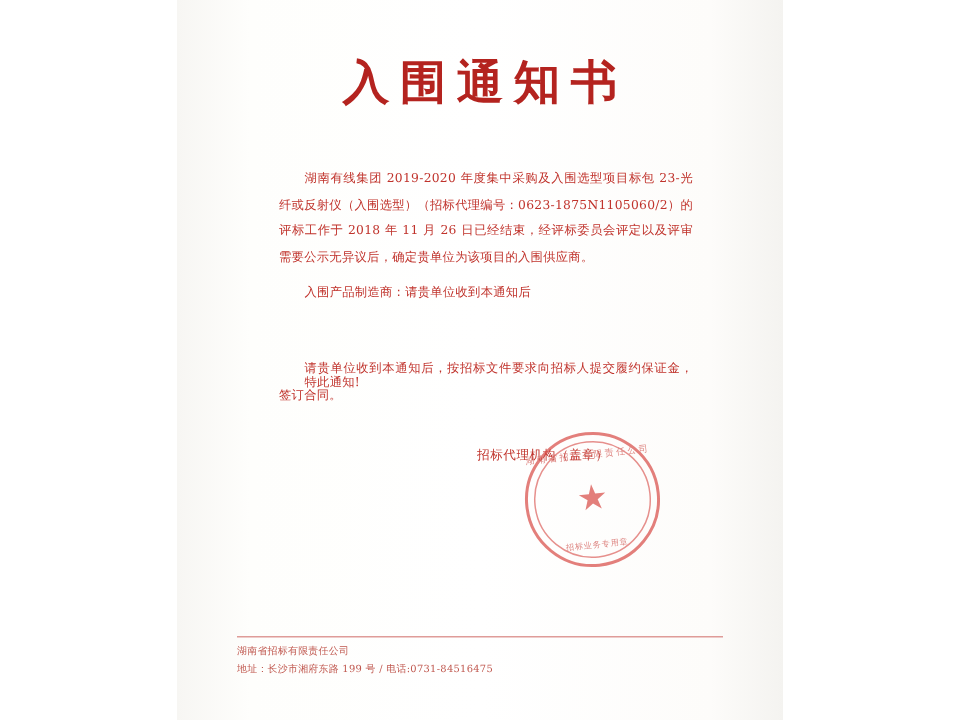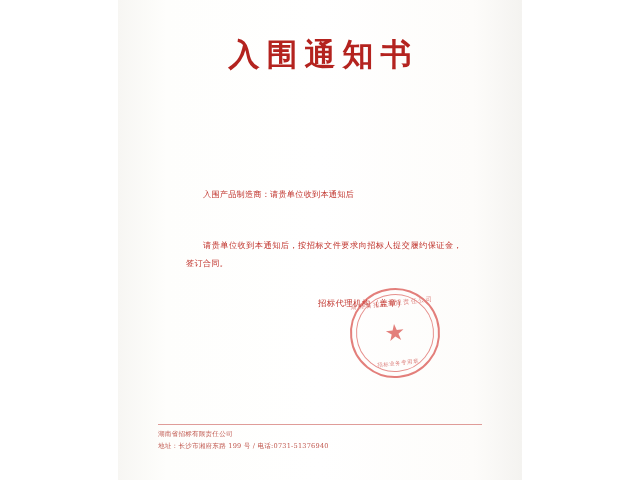--- a/index.html
+++ b/index.html
@@ -178,37 +178,39 @@
 </head>
 <body>
 
 <div id="page">
   <div id="sheet">
     <div class="layer">
 
       <div id="doc-title">入围通知书</div>
 
 
+      <div class="body-block" id="para-main">湖南有线集团 2019-2020 年度集中采购及入围选型项目标包 23-光纤或反射仪（入围选型）（招标代理编号：0623-1875N1105060/2）的评标工作于 2018 年 11 月 26 日已经结束，经评标委员会评定以及评审需要公示无异议后，确定贵单位为该项目的入围供应商。</div>
 
       <div class="body-block" id="para-maker">入围产品制造商：请贵单位收到本通知后</div>
 
       <div class="body-block" id="para-notice">请贵单位收到本通知后，按招标文件要求向招标人提交履约保证金，签订合同。</div>
 
+      <div class="body-block" id="para-special">特此通知!</div>
 
       <div id="sig-agency">招标代理机构（盖章）</div>
 
       <div id="seal">
         <div class="seal-inner"></div>
         <div class="seal-top-text">湖南省招标有限责任公司</div>
         <div class="seal-star">★</div>
         <div class="seal-bottom-text">招标业务专用章</div>
       </div>
 
 
       <div id="footer-rule"></div>
       <div id="footer">
         <div class="footer-line">湖南省招标有限责任公司</div>
-        <div class="footer-line">地址：长沙市湘府东路 199 号 / 电话:0731-51376940</div>
+        <div class="footer-line">地址：长沙市湘府东路 199 号 / 电话:0731-84516475</div>
       </div>
 
     </div>
   </div>
 </div>
 
 </body></html>

